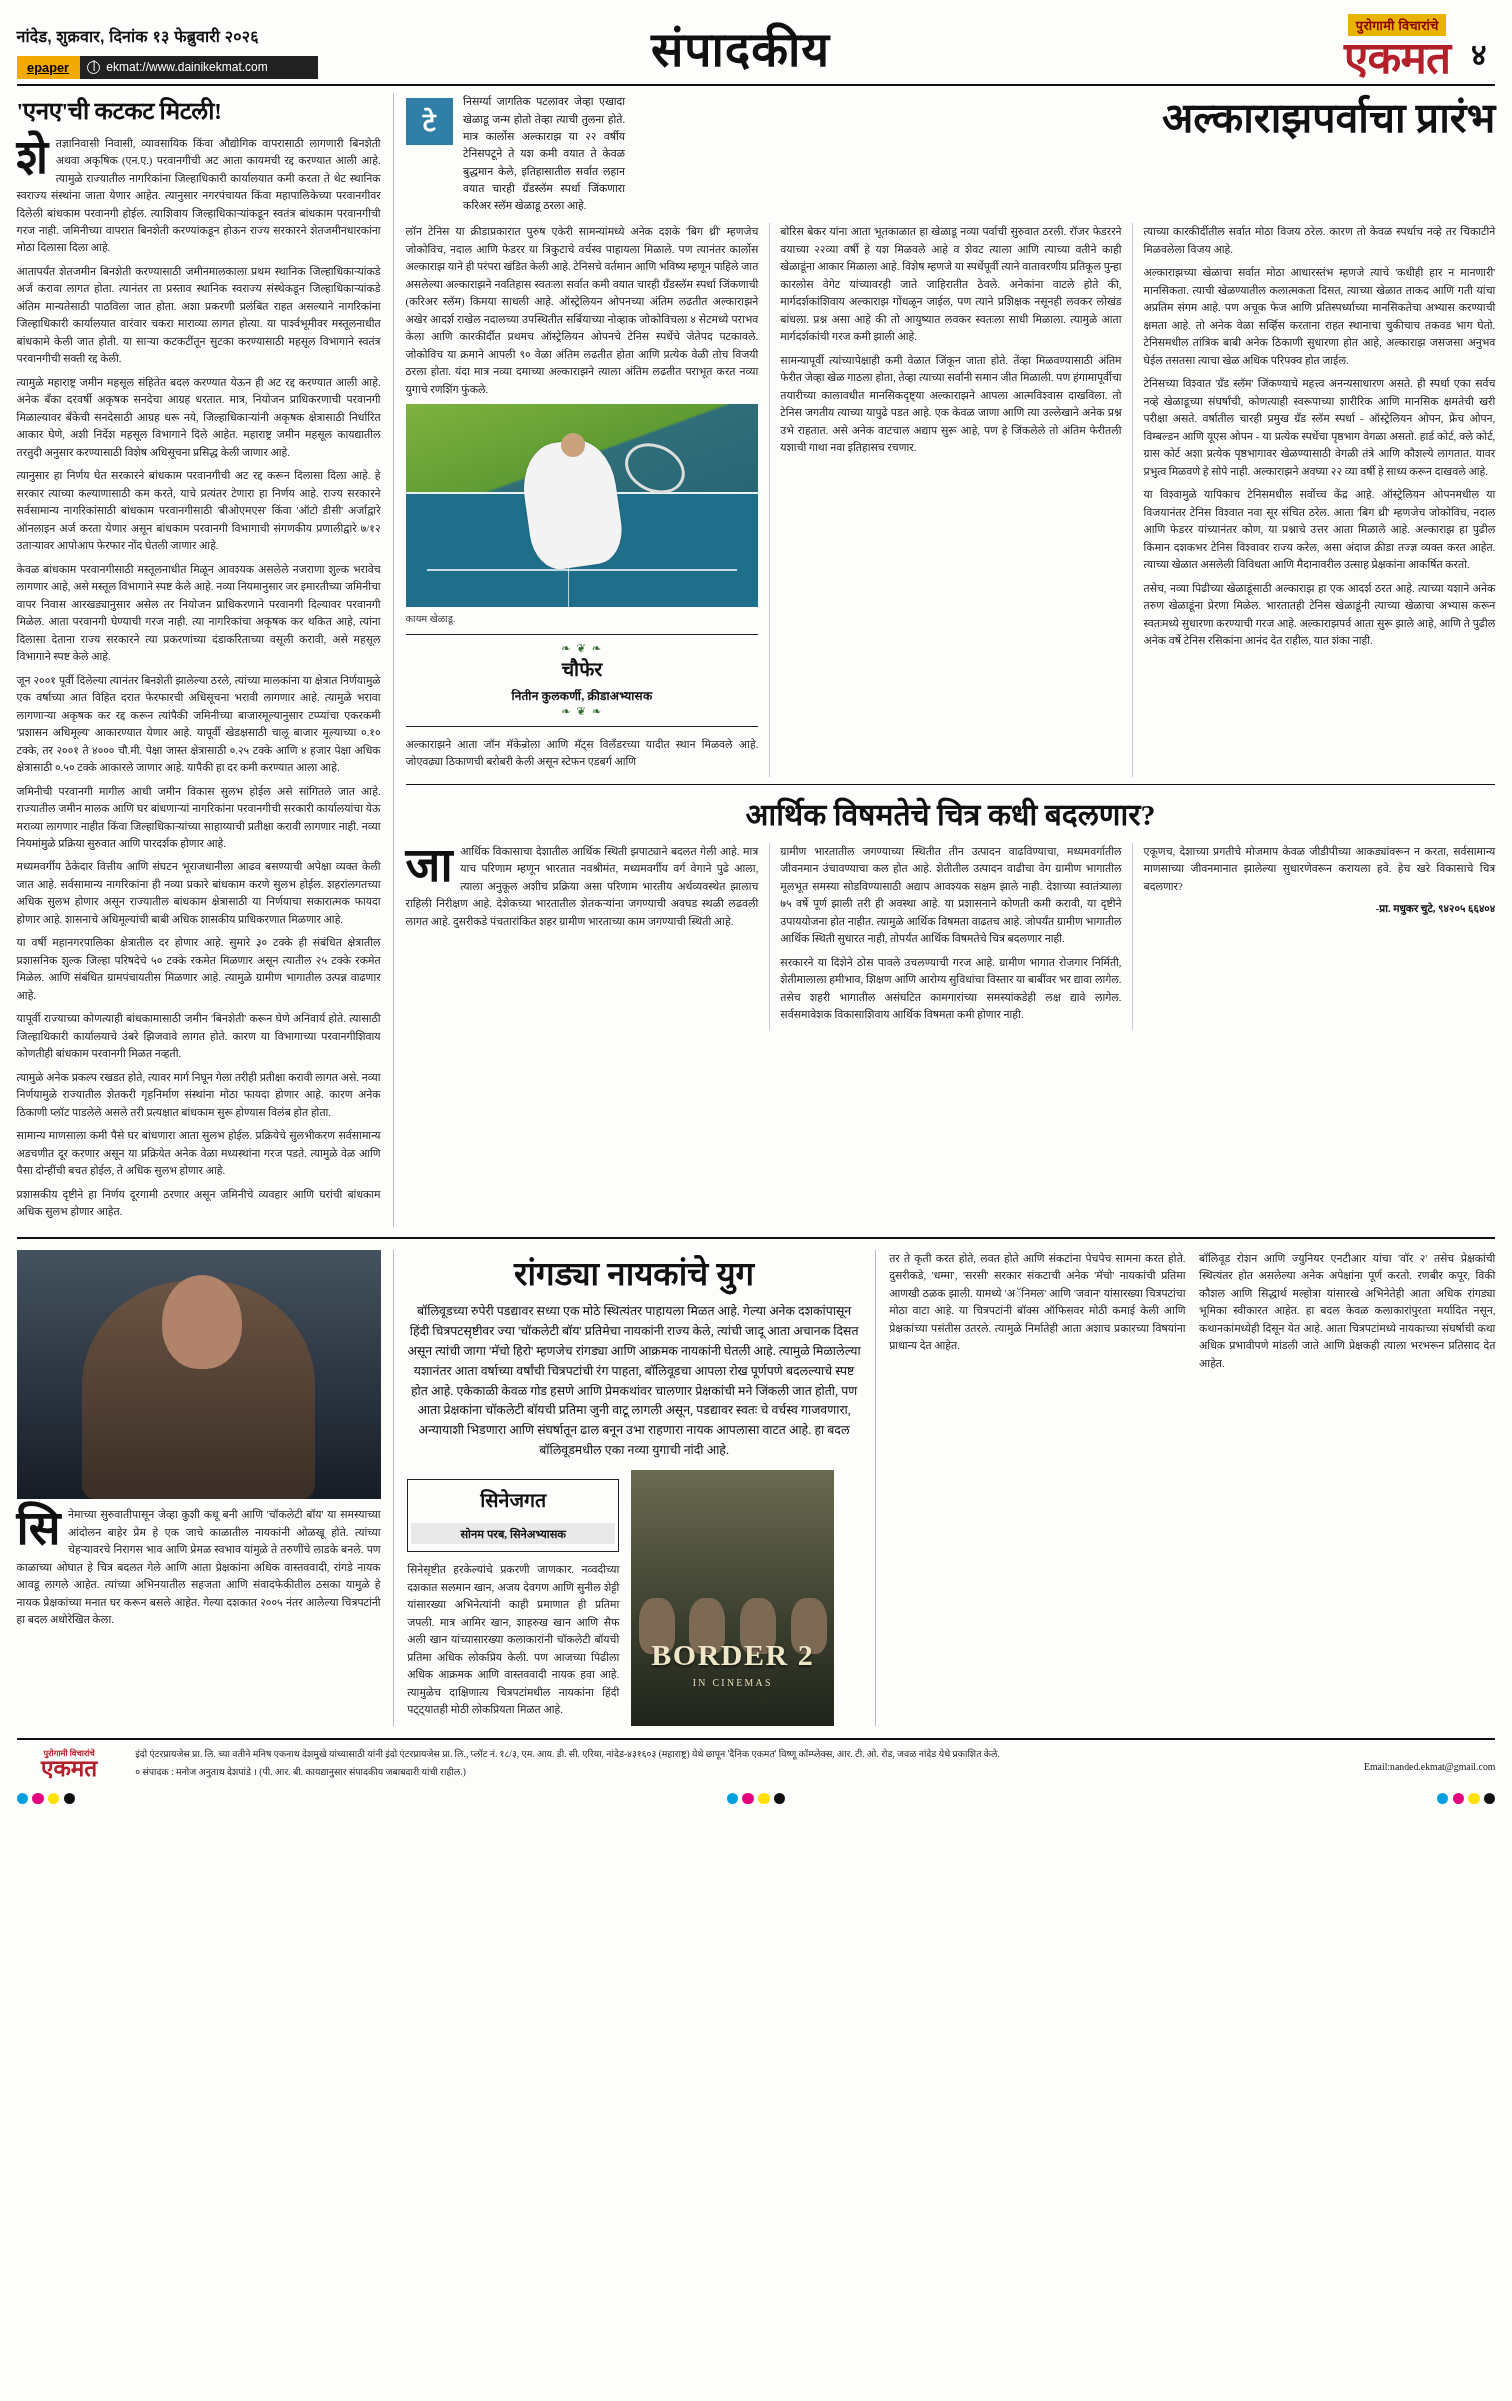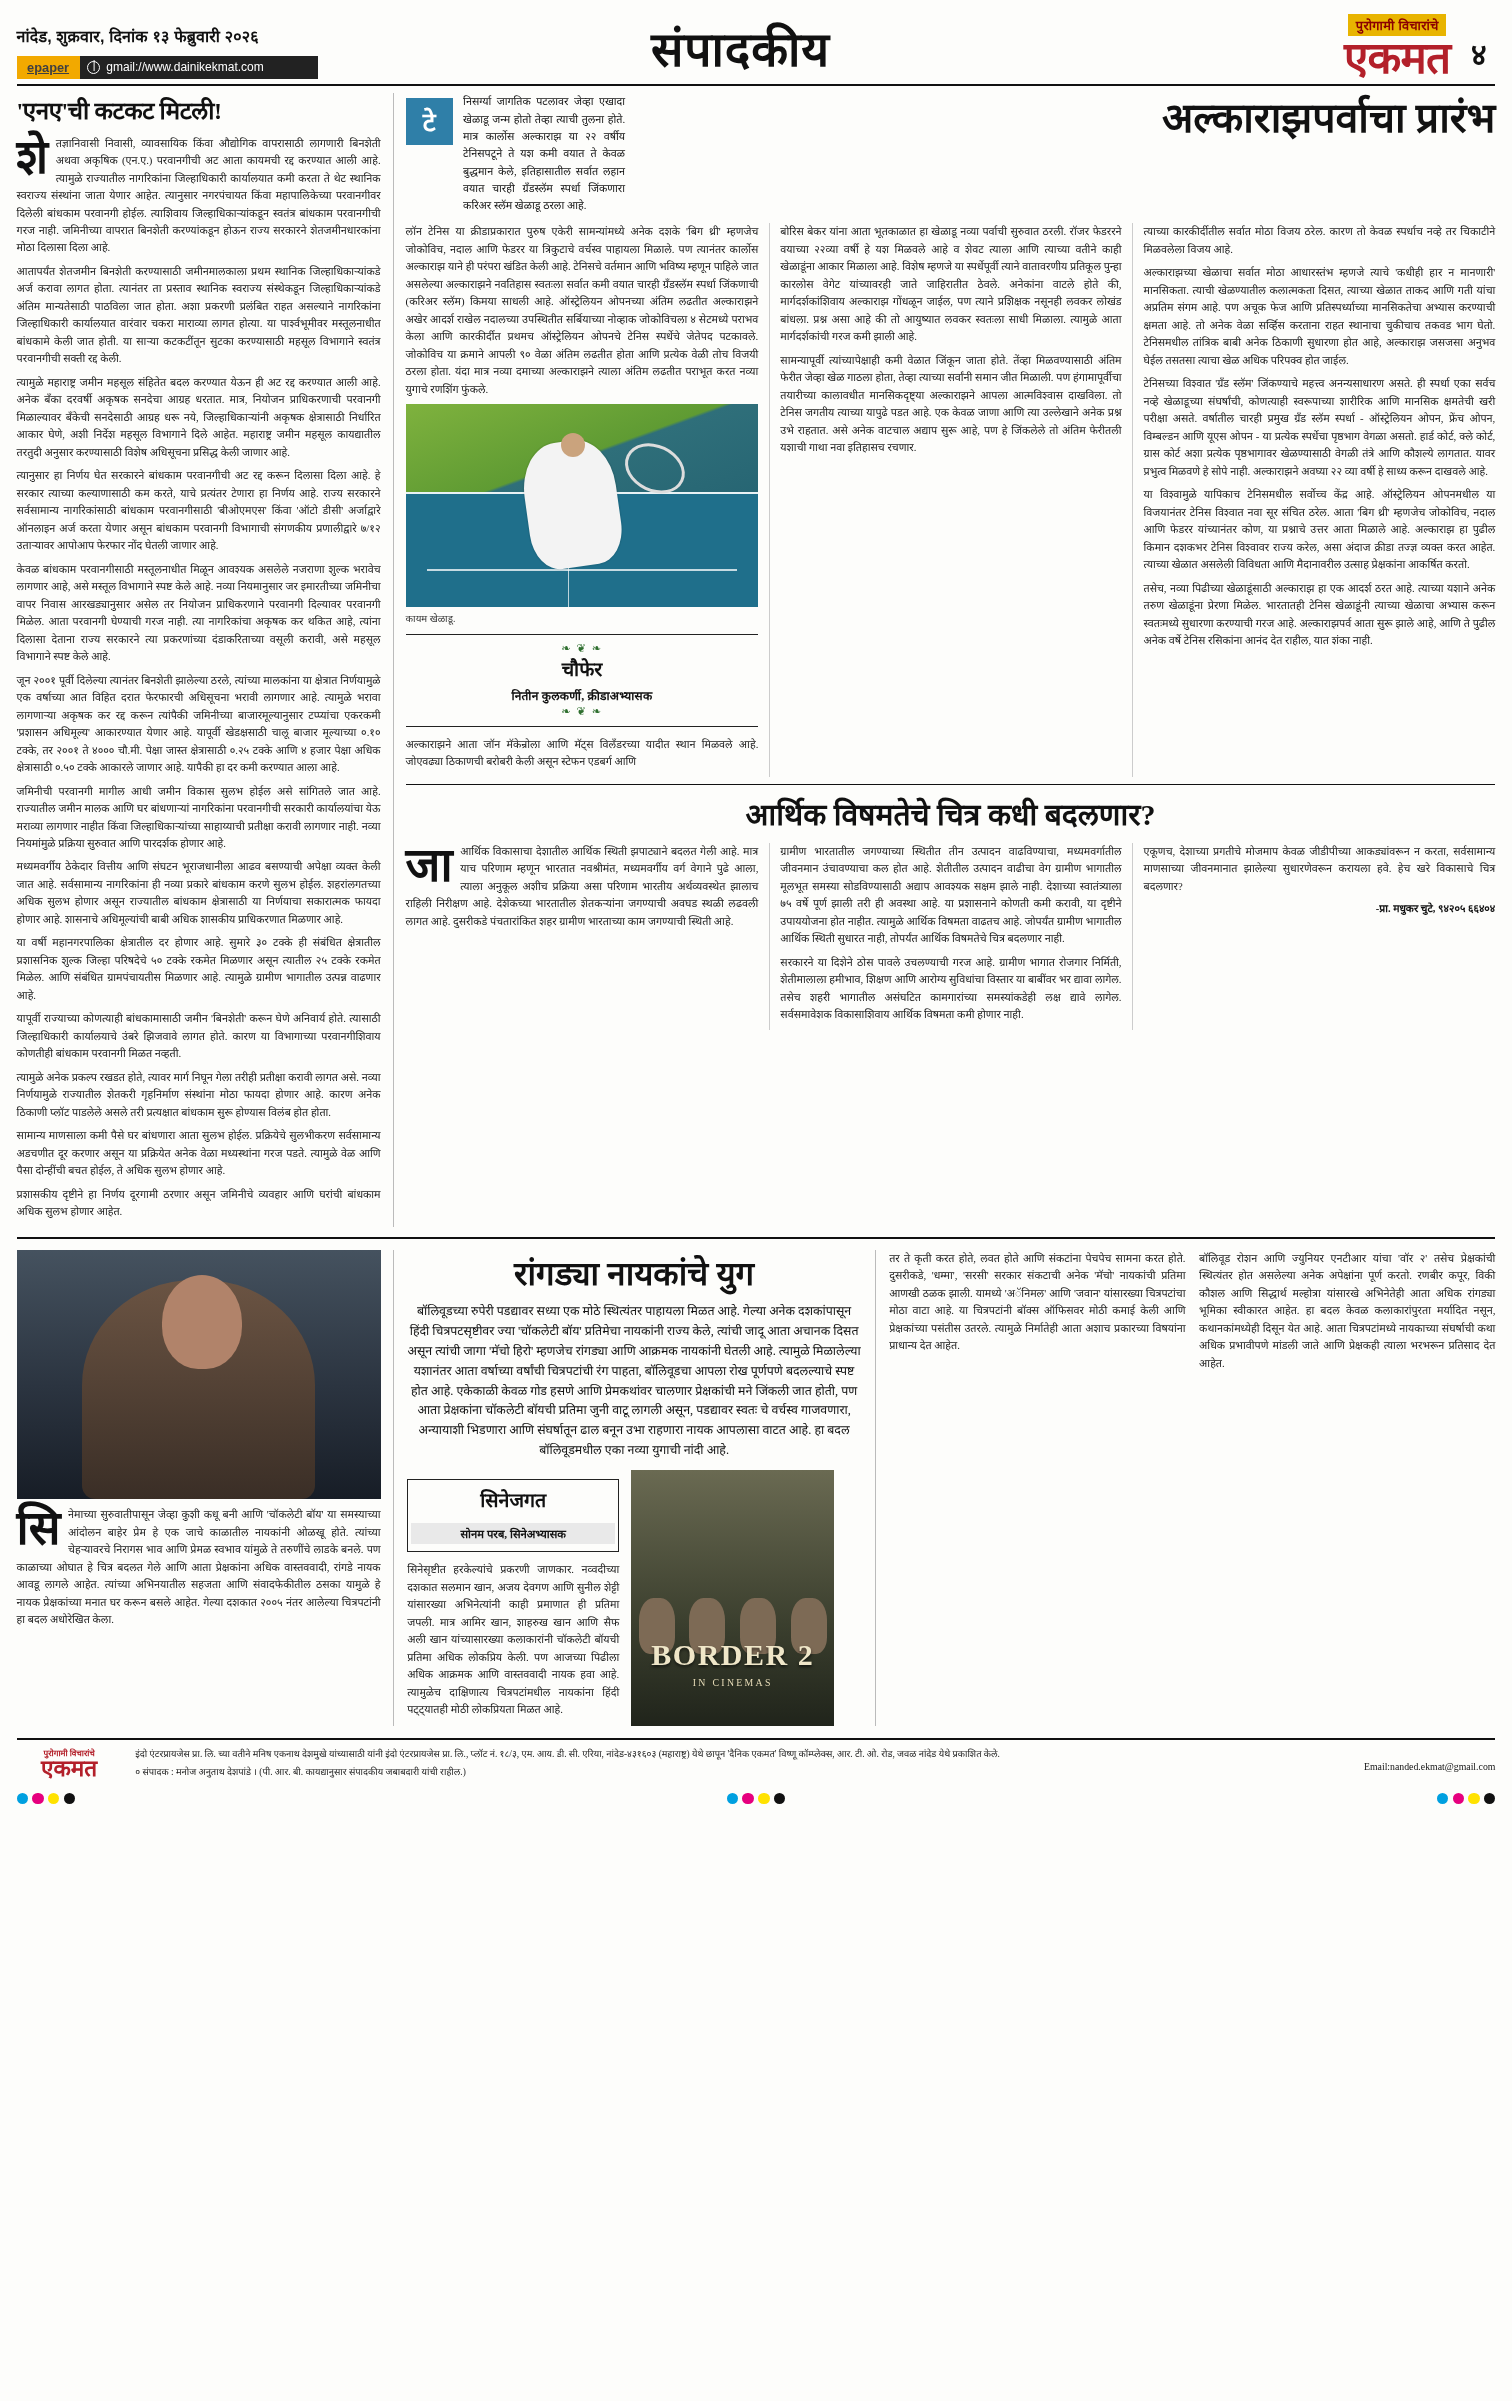--- a/index.html
+++ b/index.html
@@ -37,21 +37,21 @@
     margin-bottom:9px;
     font-family:"Liberation Sans", sans-serif;
   }
   .mh-epaper{
     display:flex;align-items:center;gap:0;
     height:22.6px;
     width:301px;
   }
   .mh-epaper .tag{
     background:#f2a900;
-    color:#404040;
+    color:#000000;
     font-size:12.8px;
     font-weight:bold;
     padding:3.8px 10.5px;
     font-family:"Liberation Sans", sans-serif;
     text-decoration:underline;
   }
   .mh-epaper .url{
     background:#222;
     color:#fff;
     font-size:12px;
@@ -304,21 +304,21 @@
 
 <div class="page">
 
   <div class="masthead">
     <div class="mh-left">
       <div class="mh-date">नांदेड, शुक्रवार, दिनांक १३ फेब्रुवारी २०२६</div>
       <div class="mh-epaper">
         <div class="tag">epaper</div>
         <div class="url">
           <span class="globe"></span>
-          <span>gmail://www.dainikekmat.com</span>
+          <span>ekmat://www.dainikekmat.com</span>
         </div>
       </div>
     </div>
     <div class="mh-center">
       <div class="mh-title">संपादकीय</div>
     </div>
     <div class="mh-right">
       <div class="brand-block">
         <div class="brand-tag">पुरोगामी विचारांचे</div>
         <div class="brand-name">एकमत</div>

